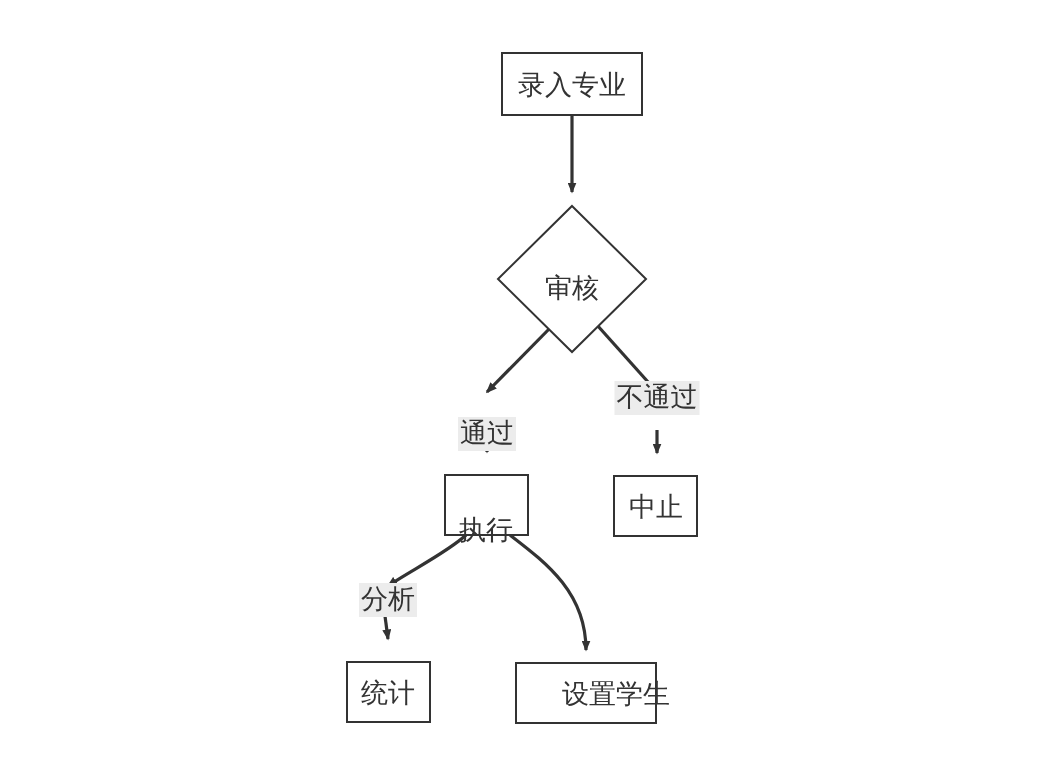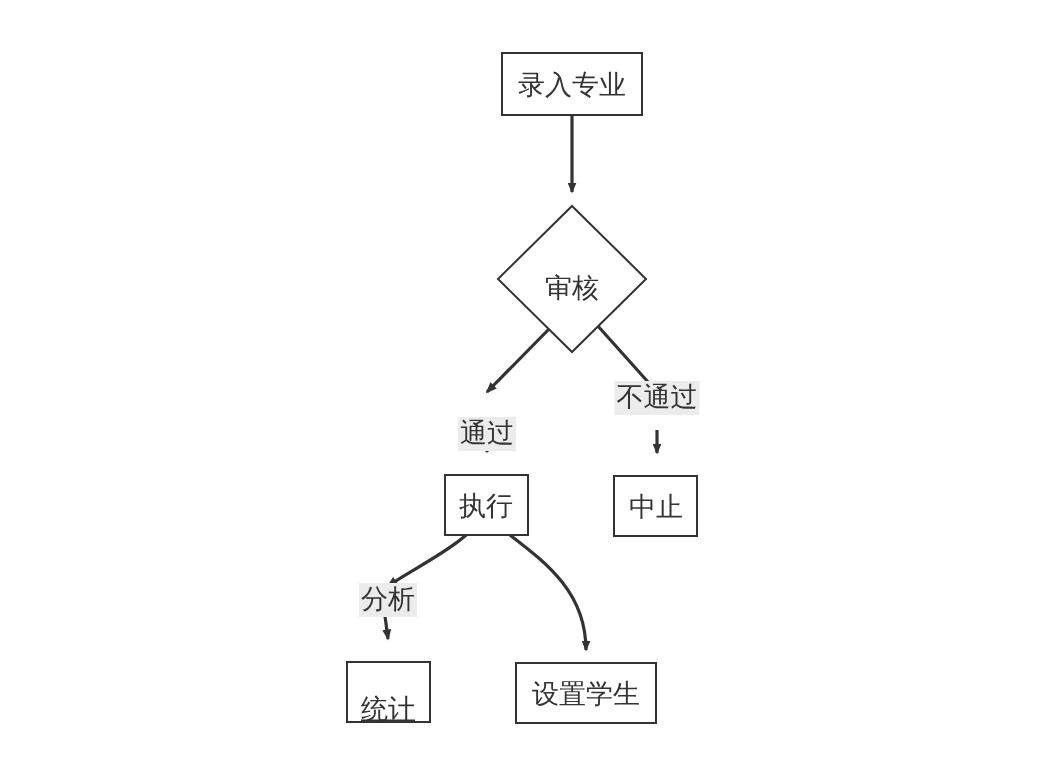--- a/index.html
+++ b/index.html
@@ -102,27 +102,27 @@
       <rect class="node-shape" x="347" y="662" width="83" height="60"></rect>
 
       <rect class="node-shape" x="516" y="663" width="140" height="60"></rect>
     </g>
   </svg>
 
   <div class="node-label" style="left:572px; top:85px;">录入专业</div>
 
   <div class="node-label" style="left:572px; top:288px;">审核</div>
 
-  <div class="node-label" style="left:486px; top:506px;">执行</div>
+  <div class="node-label" style="left:486px; top:530px;">执行</div>
 
   <div class="node-label" style="left:656px; top:507px;text-align:right;">中止</div>
 
-  <div class="node-label" style="left:388px; top:709px;text-decoration:underline;">统计</div>
+  <div class="node-label" style="left:388px; top:693px;">统计</div>
 
-  <div class="node-label" style="left:586px; top:694px;">设置学生</div>
+  <div class="node-label" style="left:616px; top:694px;">设置学生</div>
 
   <div class="edge-label" style="left:487px; top:434px;">通过</div>
 
   <div class="edge-label" style="left:657px; top:398px;">不通过</div>
 
   <div class="edge-label" style="left:388px; top:600px;">分析</div>
 
 </div>
 
 </body></html>

